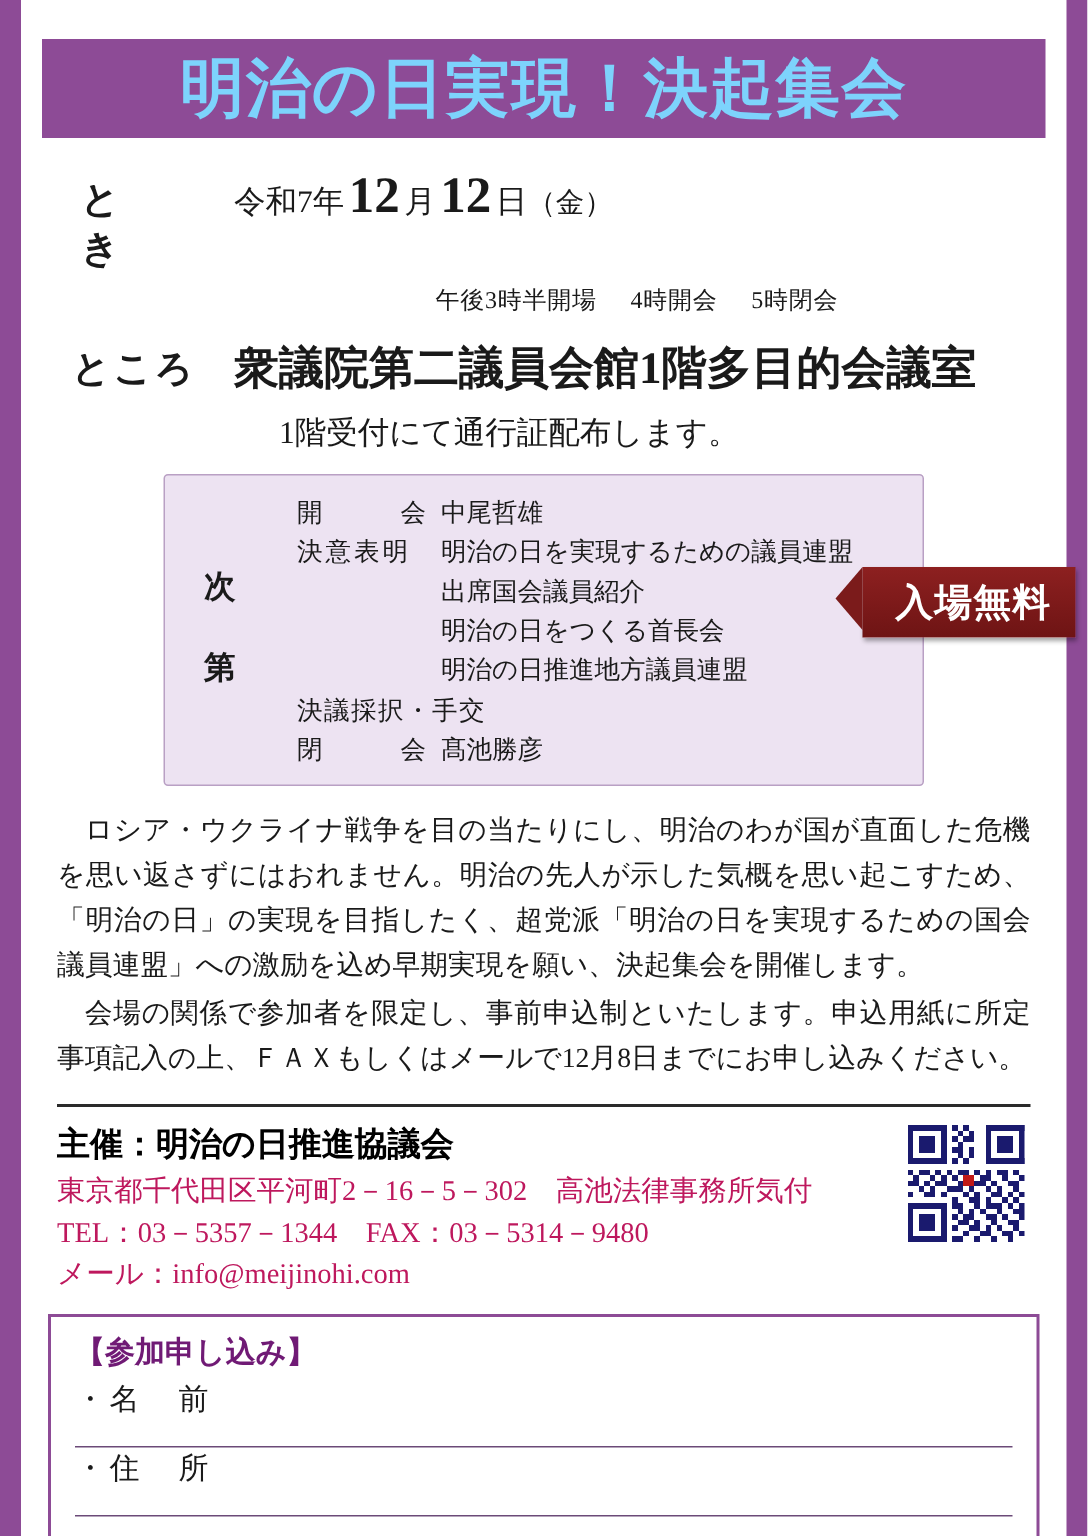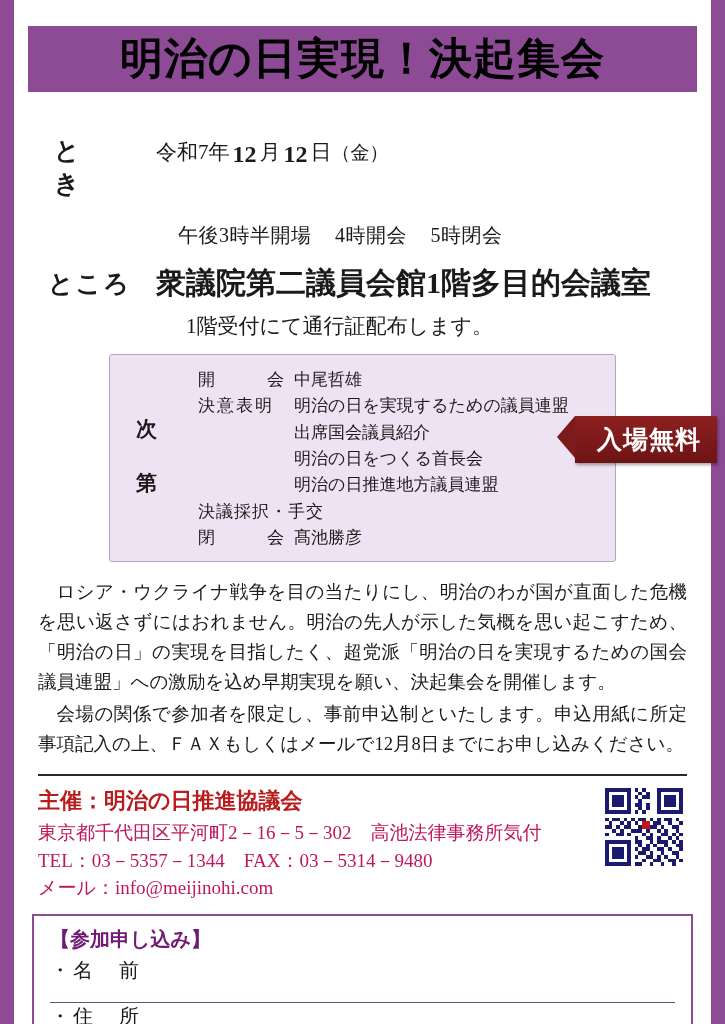--- a/index.html
+++ b/index.html
@@ -36,21 +36,21 @@
   
   .title-banner {
     margin: 26px 14px 0 14px;
     height: 66px;
     background: #8d4b96;
     display: flex;
     align-items: center;
     justify-content: center;
   }
   .title-text {
-    color: #000000;
+    color: #7dd3fc;
     font-size: 43px;
     font-weight: bold;
     letter-spacing: 1px;
     font-family: Liberation Mono, monospace;
     white-space: nowrap;
   }
 
   
   .info-block {
     margin: 22px 0 0 0;
@@ -60,41 +60,41 @@
     display: flex;
     align-items: baseline;
   }
   .label-toki {
     font-size: 25px;
     font-weight: bold;
     letter-spacing: 10px;
     width: 120px;
     flex: none;
     padding-left: 18px;
-    margin-top: 20px;
   }
   .toki-value {
     font-size: 21px;
     display: flex;
     align-items: flex-end;
   }
   .big-num {
-    font-size: 24px;
+    font-size: 34px;
     font-weight: bold;
     line-height: 1;
     padding: 0 3px;
   }
   .unit { font-size: 21px; }
   .kakko { font-size: 19px; }
 
   .row-time {
-    margin-top: 22px;
+    margin-top: 8px;
     padding-left: 142px;
-    font-size: 20px;
+    font-size: 16px;
     letter-spacing: 0.5px;
+    text-align: center;
   }
   .row-time span { margin-right: 18px; }
 
   .row-tokoro {
     display: flex;
     align-items: center;
     margin-top: 14px;
   }
   .label-tokoro {
     font-size: 25px;
@@ -206,21 +206,21 @@
   .org-block {
     margin: 14px 24px 0 24px;
     border-top: 2px solid #2a2a2a;
     padding-top: 10px;
     position: relative;
     min-height: 98px;
   }
   .org-title {
     font-size: 22px;
     font-weight: bold;
-    color: #b91c1c;
+    color: #000000;
     margin-bottom: 3px;
   }
   .org-line {
     font-size: 19px;
     color: #be185d;
     line-height: 1.45;
   }
   .qr {
     position: absolute;
     right: 0;

